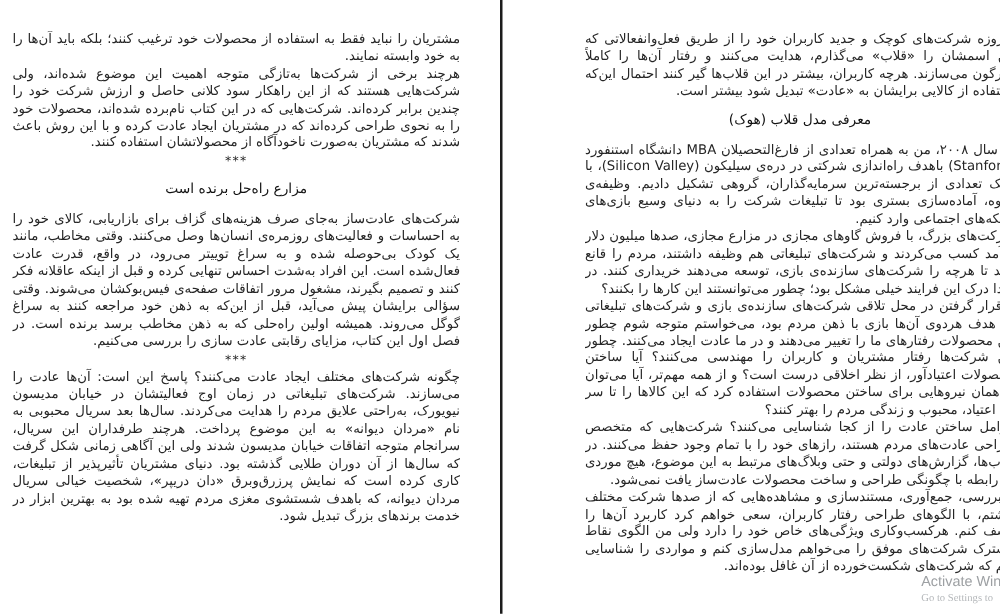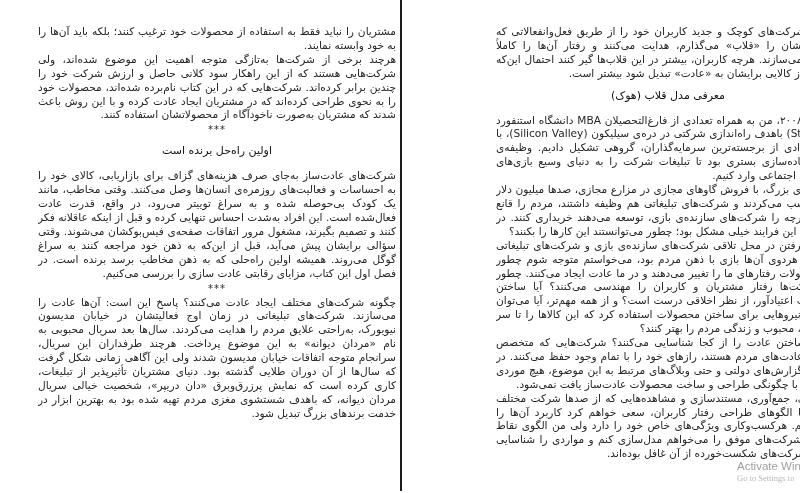--- a/index.html
+++ b/index.html
@@ -20,21 +20,20 @@
   }
   .page {
     position: absolute;
     top: 25px;
     direction: rtl;
     color: #262626;
     font-size: 10.6px;
     line-height: 13.9px;
     text-align: justify;
     overflow: hidden;
-    margin-left: 28px;
   }
   .page-left {
     left: 10px;
     width: 358px;
     height: 462px;
   }
   .page-right {
     left: 468px;
     width: 344px;
     height: 462px;
@@ -89,21 +88,21 @@
 </style>
 </head>
 <body>
 
 <div class="spread">
 
   <div class="page page-left">
     <p>مشتریان را نباید فقط به استفاده از محصولات خود ترغیب کنند؛ بلکه باید آن‌ها را به خود وابسته نمایند.</p>
     <p>هرچند برخی از شرکت‌ها به‌تازگی متوجه اهمیت این موضوع شده‌اند، ولی شرکت‌هایی هستند که از این راهکار سود کلانی حاصل و ارزش شرکت خود را چندین برابر کرده‌اند. شرکت‌هایی که در این کتاب نام‌برده شده‌اند، محصولات خود را به نحوی طراحی کرده‌اند که در مشتریان ایجاد عادت کرده و با این روش باعث شدند که مشتریان به‌صورت ناخودآگاه از محصولاتشان استفاده کنند.</p>
     <div class="sep">***</div>
-    <div class="heading">اولین راه‌حل برنده است</div>
+    <div class="heading">مزارع راه‌حل برنده است</div>
     <p>شرکت‌های عادت‌ساز به‌جای صرف هزینه‌های گزاف برای بازاریابی، کالای خود را به احساسات و فعالیت‌های روزمره‌ی انسان‌ها وصل می‌کنند. وقتی مخاطب، مانند یک کودک بی‌حوصله شده و به سراغ توییتر می‌رود، در واقع، قدرت عادت فعال‌شده است. این افراد به‌شدت احساس تنهایی کرده و قبل از اینکه عاقلانه فکر کنند و تصمیم بگیرند، مشغول مرور اتفاقات صفحه‌ی فیس‌بوکشان می‌شوند. وقتی سؤالی برایشان پیش می‌آید، قبل از این‌که به ذهن خود مراجعه کنند به سراغ گوگل می‌روند. همیشه اولین راه‌حلی که به ذهن مخاطب برسد برنده است. در فصل اول این کتاب، مزایای رقابتی عادت سازی را بررسی می‌کنیم.</p>
     <div class="sep">***</div>
     <p>چگونه شرکت‌های مختلف ایجاد عادت می‌کنند؟ پاسخ این است: آن‌ها عادت را می‌سازند. شرکت‌های تبلیغاتی در زمان اوج فعالیتشان در خیابان مدیسون نیویورک، به‌راحتی علایق مردم را هدایت می‌کردند. سال‌ها بعد سریال محبوبی به نام «مردان دیوانه» به این موضوع پرداخت. هرچند طرفداران این سریال، سرانجام متوجه اتفاقات خیابان مدیسون شدند ولی این آگاهی زمانی شکل گرفت که سال‌ها از آن دوران طلایی گذشته بود. دنیای مشتریان تأثیرپذیر از تبلیغات، کاری کرده است که نمایش پرزرق‌وبرق «دان دریپر»، شخصیت خیالی سریال مردان دیوانه، که باهدف شستشوی مغزی مردم تهیه شده بود به بهترین ابزار در خدمت برندهای بزرگ تبدیل شود.</p>
   </div>
 
   <div class="divider"></div>
 
   <div class="page page-right">
     <p>امروزه شرکت‌های کوچک و جدید کاربران خود را از طریق فعل‌وانفعالاتی که من اسمشان را «قلاب» می‌گذارم، هدایت می‌کنند و رفتار آن‌ها را کاملاً دگرگون می‌سازند. هرچه کاربران، بیشتر در این قلاب‌ها گیر کنند احتمال این‌که استفاده از کالایی برایشان به «عادت» تبدیل شود بیشتر است.</p>
     <div class="heading">معرفی مدل قلاب (هوک)</div>

